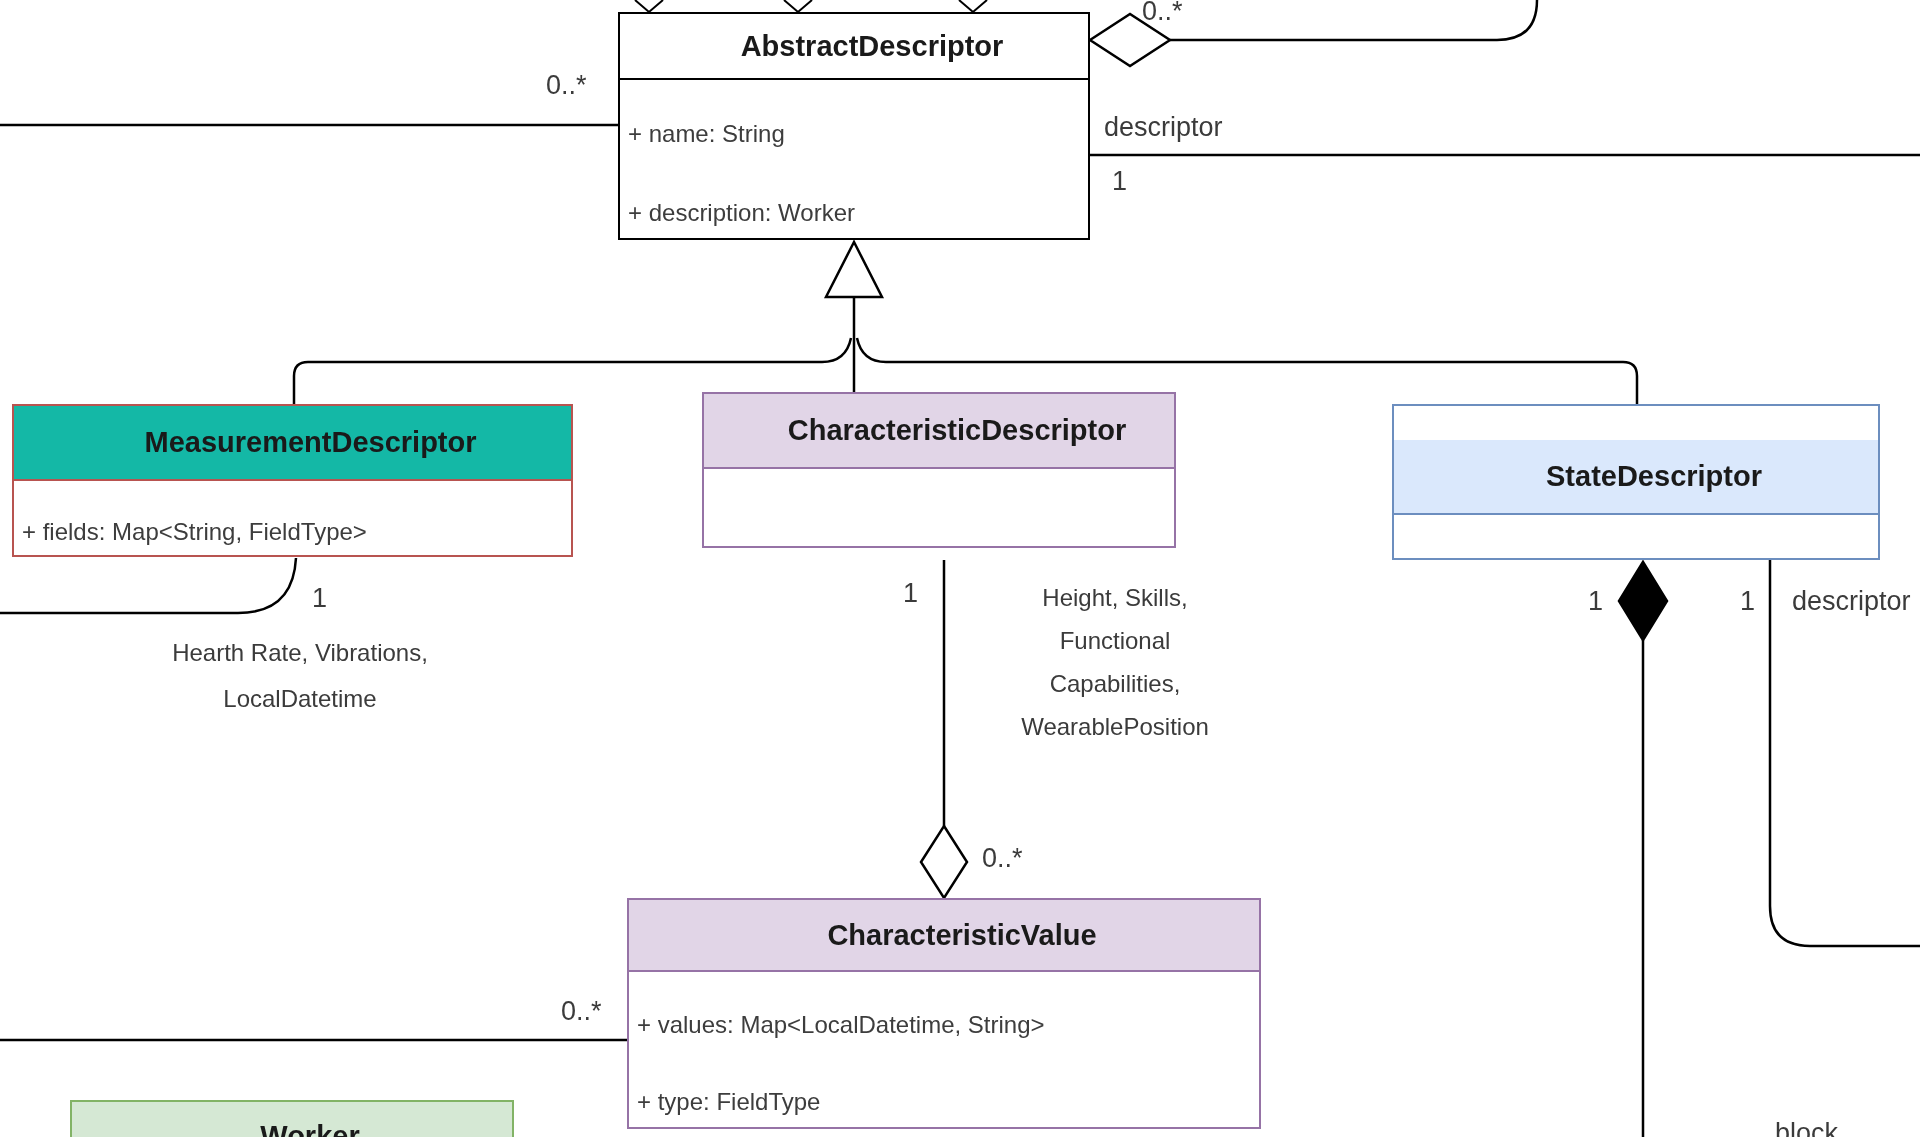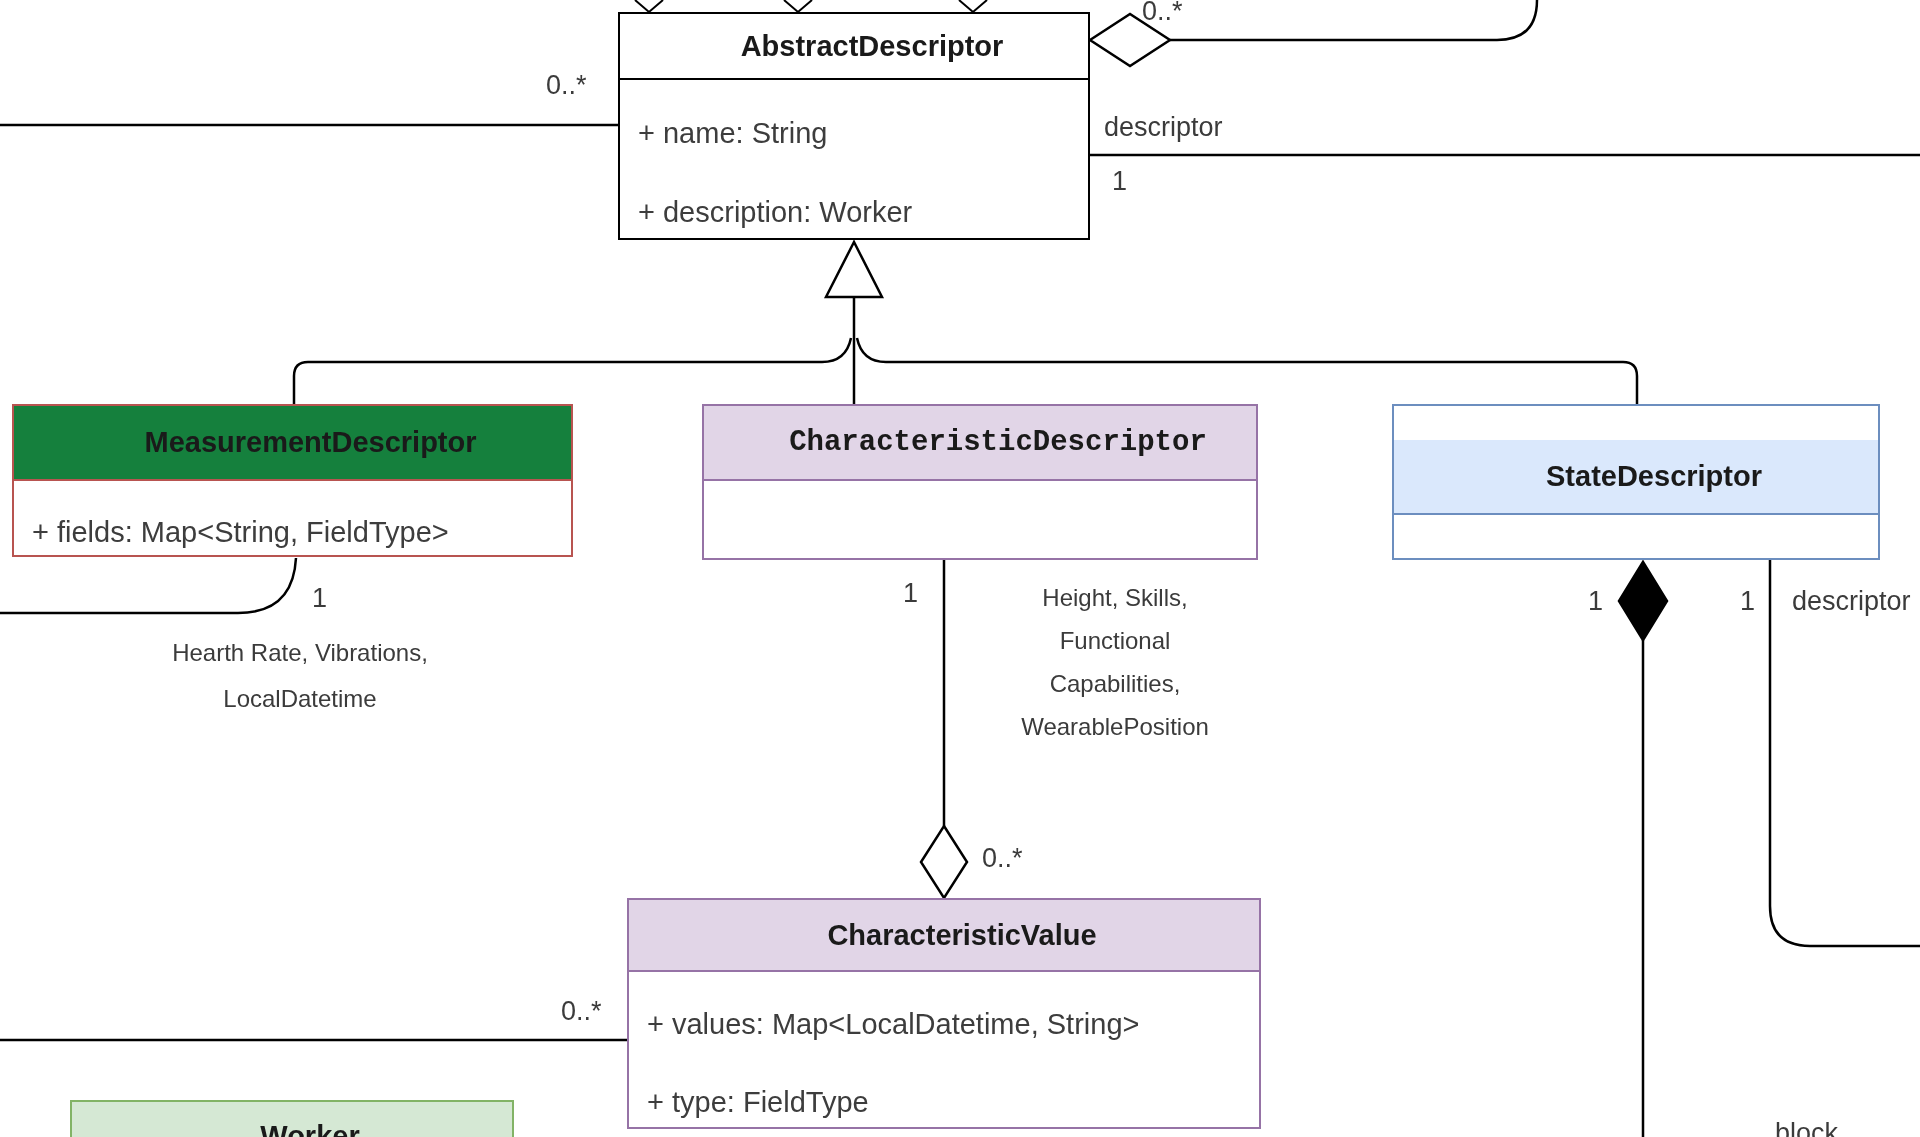--- a/index.html
+++ b/index.html
@@ -41,29 +41,29 @@
     padding-left: 36px;
   }
   .uml-class .body {
     flex: 1 1 auto;
     display: flex;
     flex-direction: column;
     justify-content: space-around;
     background: #ffffff;
   }
   .uml-class .attr {
-    font-size: 29px;
+    font-size: 24px;
     color: #3d3d3d;
-    padding-left: 18px;
+    padding-left: 8px;
     white-space: nowrap;
     margin-top: 28px;
   }
   
   .red    { border-color: #b85450; }
-  .red    .title { background: #15803d; border-bottom-color: #b85450; text-align: center; }
+  .red    .title { background: #14b8a6; border-bottom-color: #b85450; text-align: center; }
   .purple { border-color: #9673a6; }
   .purple .title { background: #e1d5e7; border-bottom-color: #9673a6; }
   .blue   { border-color: #6c8ebf; }
   .blue   .title { background: #dae8fc; border-bottom-color: #6c8ebf; margin-top: 34px; }
   .green  { border-color: #82b366; background: #d5e8d4; }
   .green  .title { background: #d5e8d4; border-bottom: none; }
 
   .edge-label {
     position: absolute;
     font-size: 27px;
@@ -125,21 +125,21 @@
     </div>
   </div>
 
   <div class="uml-class red" style="left:12px; top:404px; width:561px; height:153px;">
     <div class="title" style="height:75px;">MeasurementDescriptor</div>
     <div class="body">
       <div class="attr">+ fields: Map&lt;String, FieldType&gt;</div>
     </div>
   </div>
 
-  <div class="uml-class purple" style="left:702px; top:404px; width:556px; height:156px;font-family:Liberation Mono, monospace;">
+  <div class="uml-class purple" style="left:702px; top:392px; width:474px; height:156px;">
     <div class="title" style="height:75px;">CharacteristicDescriptor</div>
     <div class="body"></div>
   </div>
 
   <div class="uml-class blue" style="left:1392px; top:404px; width:488px; height:156px;">
     <div class="title" style="height:75px;">StateDescriptor</div>
     <div class="body"></div>
   </div>
 
   <div class="uml-class purple" style="left:627px; top:898px; width:634px; height:231px;">

